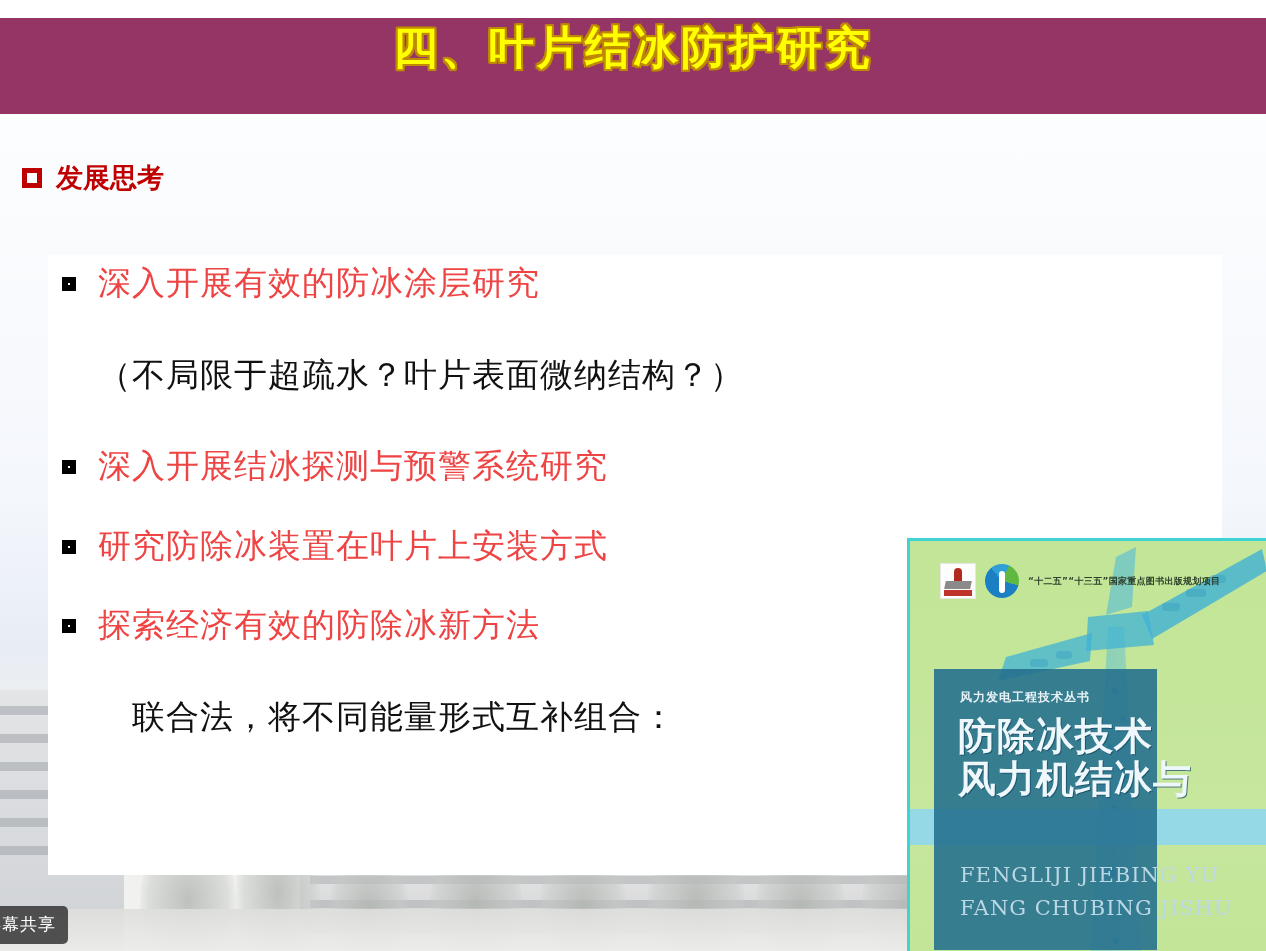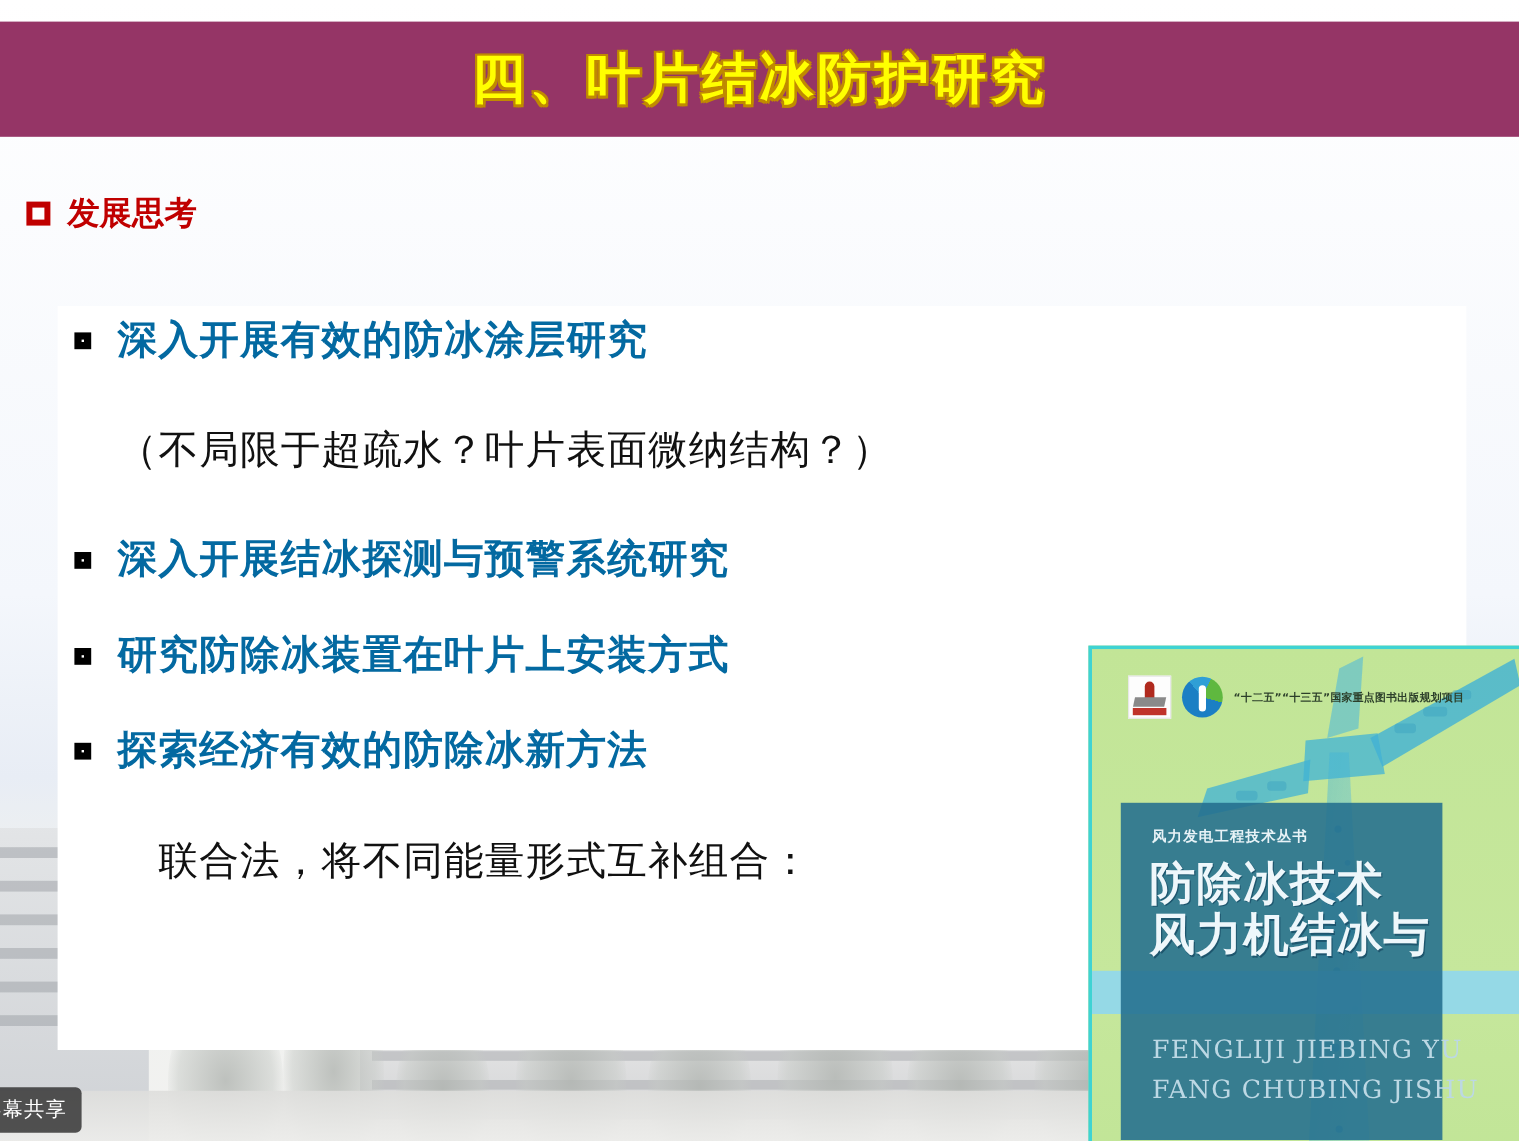--- a/index.html
+++ b/index.html
@@ -77,21 +77,20 @@
     background: linear-gradient(180deg, rgba(222,222,220,.9), rgba(236,236,234,.95));
   }
 
   
   .banner {
     position: absolute;
     left: 0; top: 18px;
     width: 1266px; height: 96px;
     background: #953566;
     display: flex;
-    align-items: center;
     justify-content: center;
   }
   .banner-title {
     font-family: "DejaVu Sans", "Liberation Sans", sans-serif;
     font-size: 45px;
     font-weight: bold;
     color: #ffff00;
     letter-spacing: 3px;
     text-shadow:
        2px 0 0 #c08a00, -2px 0 0 #c08a00,
@@ -146,22 +145,22 @@
     flex: 0 0 auto;
     width: 14px; height: 14px;
     border: 6px solid #000000;
     background: #ffffff;
     box-sizing: border-box;
     margin-top: 14px;
   }
   .b-text {
     font-family: "DejaVu Serif", "Liberation Serif", serif;
     font-size: 33px;
-    font-weight: bold;
-    color: #0369a1;
+    font-weight: normal;
+    color: #ef4444;
     letter-spacing: 1px;
     white-space: nowrap;
     line-height: 1.2;
   }
   .sub-text {
     font-family: "DejaVu Serif", "Liberation Serif", serif;
     font-size: 33px;
     font-weight: normal;
     color: #111111;
     letter-spacing: 1px;
@@ -255,21 +254,21 @@
     font-size: 9px;
     font-weight: bold;
     color: #2c3f2a;
     white-space: nowrap;
     letter-spacing: .3px;
   }
   
   .bk-block {
     position: absolute;
     left: 24px; top: 128px;
-    width: 268px; height: 281px;
+    width: 223px; height: 281px;
     background: rgba(35,110,142,.88);
     text-decoration: underline;
   }
   .bk-series {
     position: absolute;
     left: 26px; top: 20px;
     font-family: "DejaVu Sans", "Liberation Sans", sans-serif;
     font-size: 12px;
     font-weight: bold;
     color: #e8f3f7;

